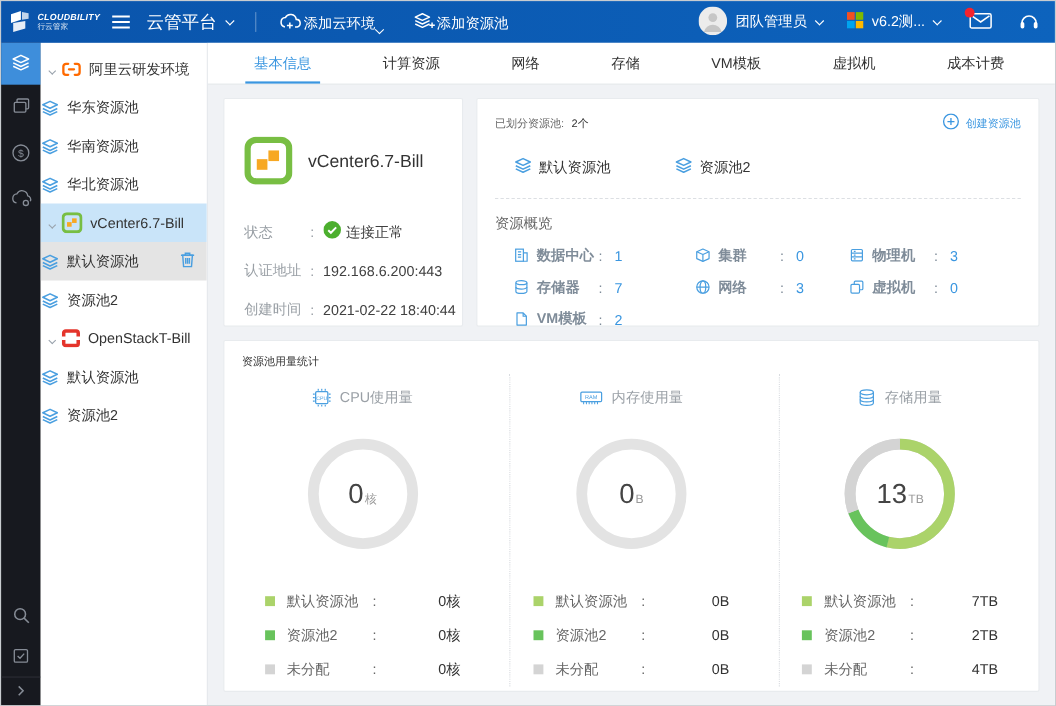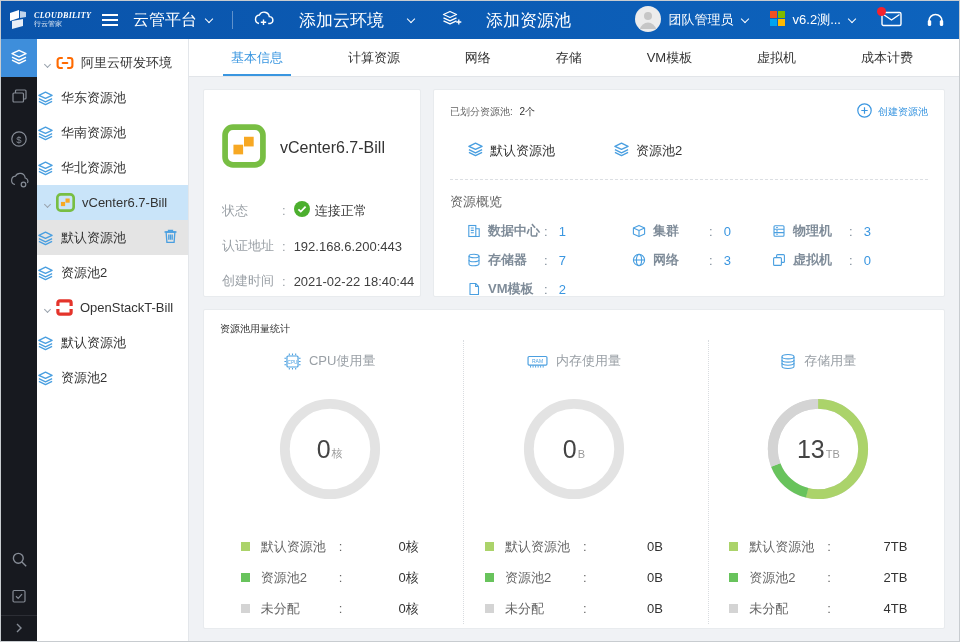--- a/index.html
+++ b/index.html
@@ -3,28 +3,28 @@
 <meta charset="utf-8">
 <style>
   * { box-sizing: border-box; margin:0; padding:0; }
   html,body { width:960px; height:642px; overflow:hidden; }
   body { font-family:"Liberation Sans","DejaVu Sans",sans-serif; font-size:13px; color:#333; background:#fff; }
   .app { width:960px; height:642px; border:1px solid #c8ccd0; display:flex; flex-direction:column; }
 
   
   .topbar { height:38px; background:linear-gradient(90deg,#0a54ab,#0d63bd); display:flex; align-items:center; color:#fff; flex:0 0 38px; }
   .brand { display:flex; align-items:center; margin-left:7px; gap:4px; }
-  .brand-txt { line-height:1.05;font-family:Liberation Serif, serif; }
+  .brand-txt { line-height:1.05; }
   .brand-name { font-size:8px; font-weight:bold; font-style:italic; letter-spacing:.3px; }
   .brand-sub { font-size:7px; opacity:.85; }
   .hamburger { margin-left:10px; display:flex; cursor:pointer; }
   .app-title { margin-left:14px; font-size:16px; display:flex; align-items:center; gap:9px; cursor:pointer; }
   .cv { display:inline-block; width:6px; height:6px; border-right:1.5px solid currentColor; border-bottom:1.5px solid currentColor; transform:rotate(45deg); margin-top:-3px; }
   .tb-divider { width:1px; height:18px; background:rgba(255,255,255,.35); margin:0 20px; }
-  .tb-btn { display:flex; align-items:center; gap:24px; font-size:17px; cursor:pointer; }
+  .tb-btn { display:flex; align-items:flex-end; gap:1px; font-size:13px; cursor:pointer; }
   .tb-btn + .tb-btn { margin-left:28px; }
   .tb-spacer { flex:1; }
   .user-menu,.ver-menu { display:flex; align-items:center; gap:8px; cursor:pointer; }
   .ver-menu { margin-left:22px; }
   .mail-btn { position:relative; margin-left:26px; cursor:pointer; display:flex; }
   .mail-dot { position:absolute; left:-4px; top:-4px; width:9px; height:9px; border-radius:50%; background:#f5222d; }
   .headset-btn { margin:0 14px 0 24px; cursor:pointer; display:flex; }
 
   
   .body { flex:1; display:flex; min-height:0; }

